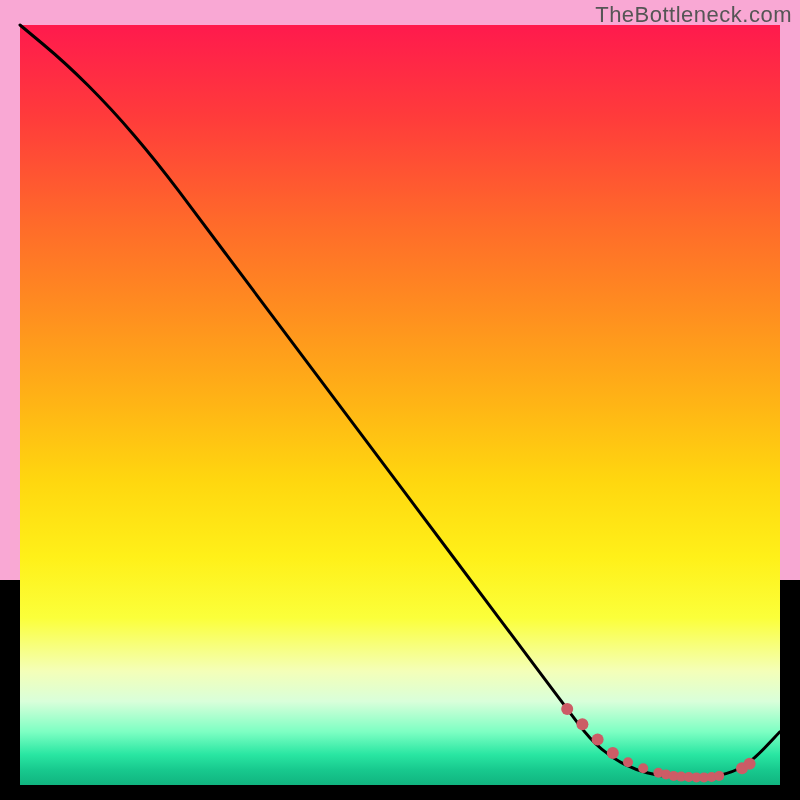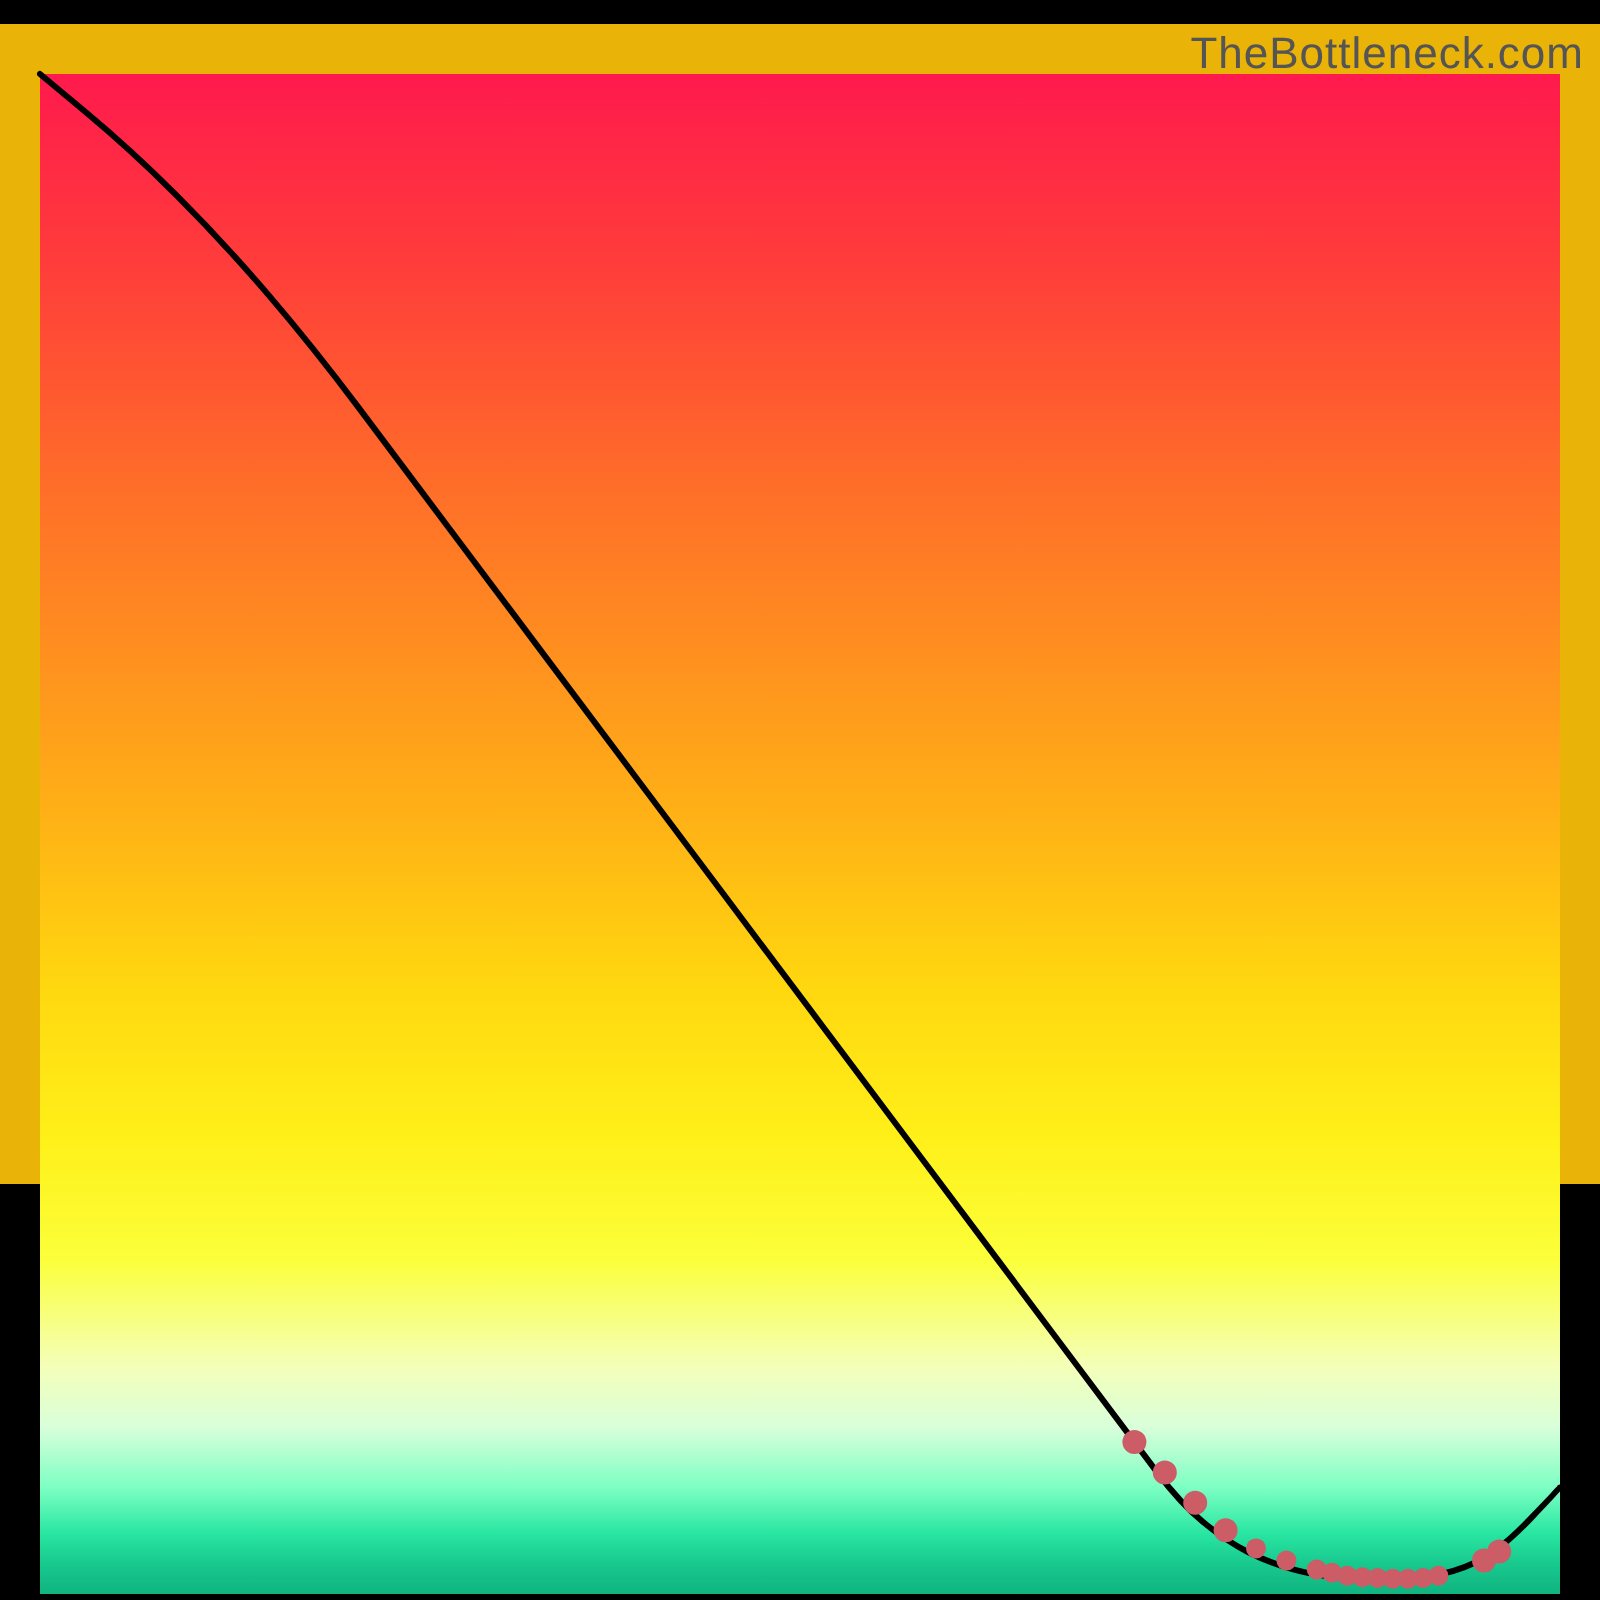--- a/index.html
+++ b/index.html
@@ -8,22 +8,21 @@
     width: 800px;
     height: 800px;
     background: #000;
     font-family: Arial, Helvetica, sans-serif;
     overflow: hidden;
   }
   .frame {
     position: relative;
     width: 800px;
     height: 580px;
-    background: #eab308;
-    margin-top: 12px;
+    background: #f9a8d4;
   }
   .watermark {
     position: absolute;
     top: 2px;
     right: 8px;
     color: #555;
     font-size: 22px;
     font-weight: 500;
     letter-spacing: 0.5px;
     z-index: 10;

